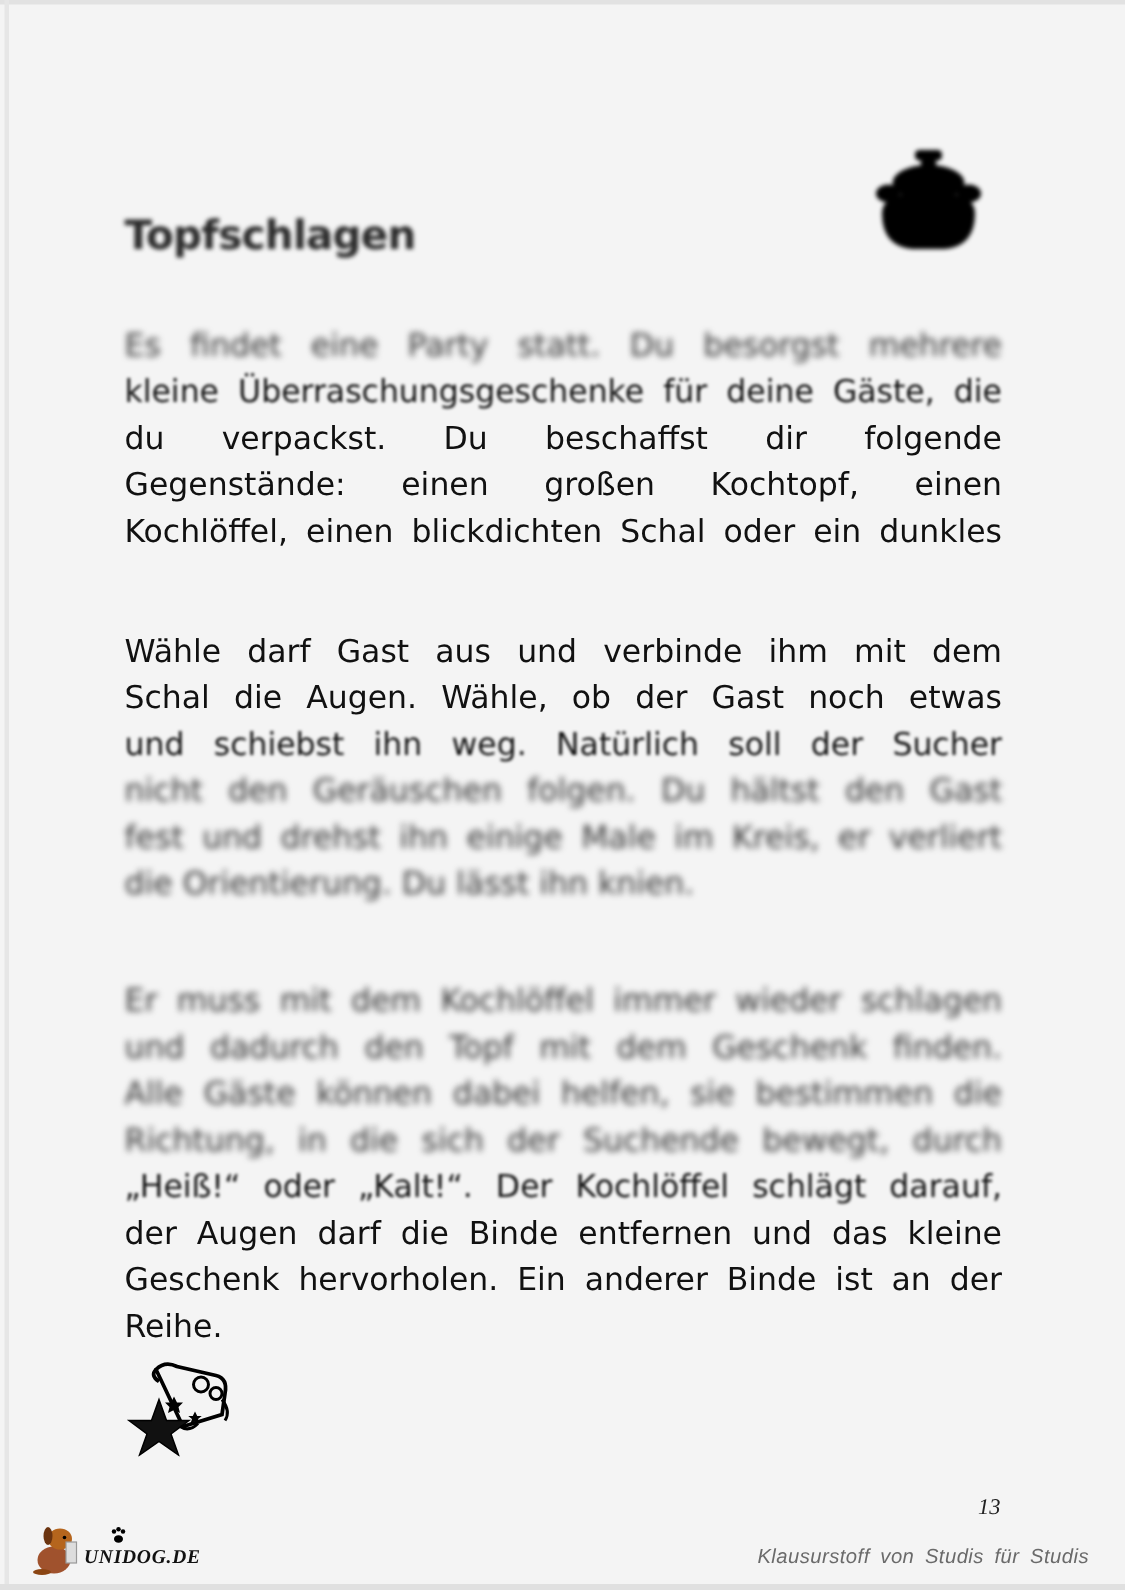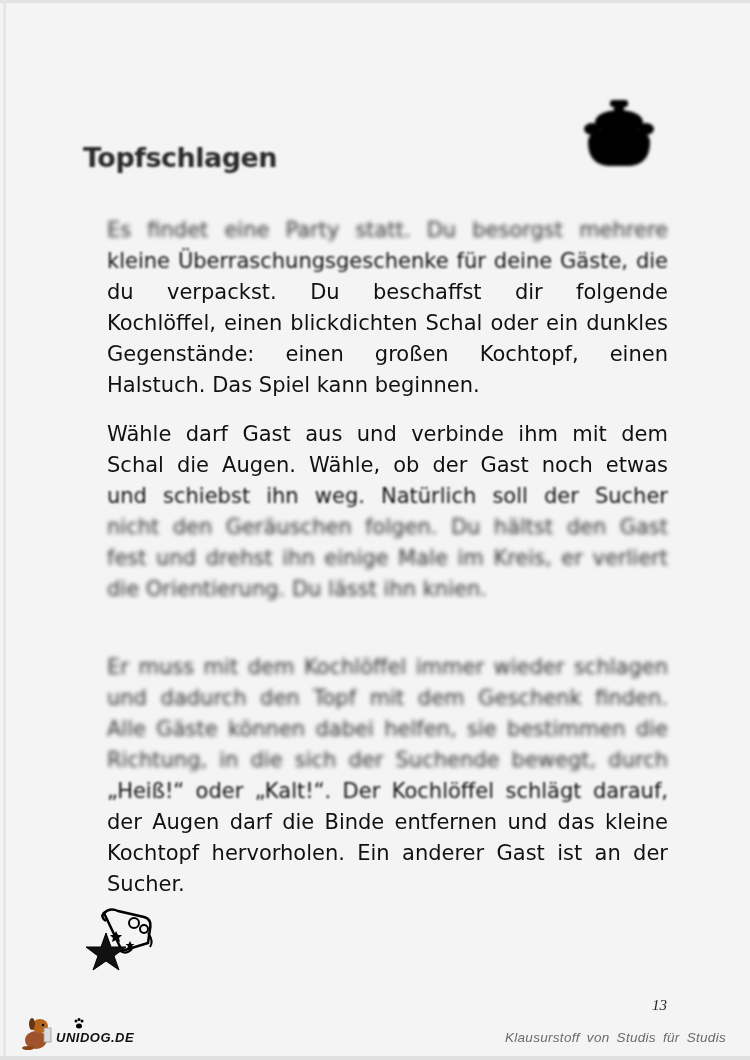--- a/index.html
+++ b/index.html
@@ -54,21 +54,20 @@
       text-align: justify;
       text-align-last: left;
       color: #111;
     }
     .line {
       display: block;
       text-align: justify;
       text-align-last: justify;
       white-space: nowrap;
       overflow: visible;
-      margin-left: 24px;
     }
     .line.last {
       text-align-last: left;
     }
     .blur {
       filter: blur(2.2px);
       color: #333;
     }
     .blur-light {
       filter: blur(1px);
@@ -108,21 +107,21 @@
       position: absolute;
       left: 18px;
       top: 1012px;
       width: 140px;
       height: 40px;
     }
     .logo-text {
       position: absolute;
       left: 38px;
       top: 18px;
-      font-family: Liberation Sans, sans-serif;
+      font-family: Liberation Serif, serif;
       font-weight: bold;
       font-style: italic;
       font-size: 13px;
       letter-spacing: 0.5px;
       color: #111;
     }
     .logo-dog {
       position: absolute;
       left: 0;
       top: 0;
@@ -152,43 +151,42 @@
   <ellipse cx="41" cy="24" rx="24" ry="12" fill="#000"></ellipse>
   <ellipse cx="14" cy="31" rx="8" ry="6" fill="#000"></ellipse>
   <ellipse cx="68" cy="31" rx="8" ry="6" fill="#000"></ellipse>
   <path d="M10 44 Q10 30 41 30 Q72 30 72 44 Q72 66 52 68 L30 68 Q10 66 10 44 Z" fill="#000"></path>
 </svg>
 
 <div class="body-text p1">
   <span class="line blur">Es findet eine Party statt. Du besorgst mehrere</span>
   <span class="line blur-light">kleine Überraschungsgeschenke für deine Gäste, die</span>
   <span class="line">du verpackst. Du beschaffst dir folgende</span>
+  <span class="line">Gegenstände: einen großen Kochtopf, einen</span>
   <span class="line">Kochlöffel, einen blickdichten Schal oder ein dunkles</span>
-  <span class="line">Gegenstände: einen großen Kochtopf, einen</span>
-  <span class="line last">Halstuch. Das Spiel kann beginnen.</span>
 </div>
 
 <div class="body-text p2">
   <span class="line">Wähle darf Gast aus und verbinde ihm mit dem</span>
   <span class="line">Schal die Augen. Wähle, ob der Gast noch etwas</span>
   <span class="line blur-light">und schiebst ihn weg. Natürlich soll der Sucher</span>
   <span class="line blur">nicht den Geräuschen folgen. Du hältst den Gast</span>
   <span class="line blur">fest und drehst ihn einige Male im Kreis, er verliert</span>
   <span class="line last blur">die Orientierung. Du lässt ihn knien.</span>
 </div>
 
 <div class="body-text p3">
   <span class="line blur">Er muss mit dem Kochlöffel immer wieder schlagen</span>
   <span class="line blur">und dadurch den Topf mit dem Geschenk finden.</span>
   <span class="line blur">Alle Gäste können dabei helfen, sie bestimmen die</span>
   <span class="line blur">Richtung, in die sich der Suchende bewegt, durch</span>
   <span class="line blur-light">„Heiß!“ oder „Kalt!“. Der Kochlöffel schlägt darauf,</span>
   <span class="line">der Augen darf die Binde entfernen und das kleine</span>
-  <span class="line">Kochtopf hervorholen. Ein anderer Gast ist an der</span>
-  <span class="line last">Sucher.</span>
+  <span class="line">Geschenk hervorholen. Ein anderer Binde ist an der</span>
+  <span class="line last">Reihe.</span>
 </div>
 
 <svg class="wizard-icon" viewBox="0 0 80 68">
 
   <path d="M22 10 Q28 4 36 8 L62 14 Q70 16 68 26 L66 40 L40 48 Z" fill="#f4f4f4" stroke="#000" stroke-width="2.5"></path>
   <path d="M22 10 Q18 14 24 18" fill="none" stroke="#000" stroke-width="2.5"></path>
   <circle cx="52" cy="20" r="5" fill="none" stroke="#000" stroke-width="2"></circle>
   <circle cx="62" cy="26" r="4" fill="none" stroke="#000" stroke-width="2"></circle>
   <path d="M66 30 Q72 38 68 44" fill="none" stroke="#000" stroke-width="2"></path>
   <path d="M34 28 l2 4 l4 0 l-3 3 l1 4 l-4 -2 l-4 2 l1 -4 l-3 -3 l4 0 z" fill="#000"></path>

